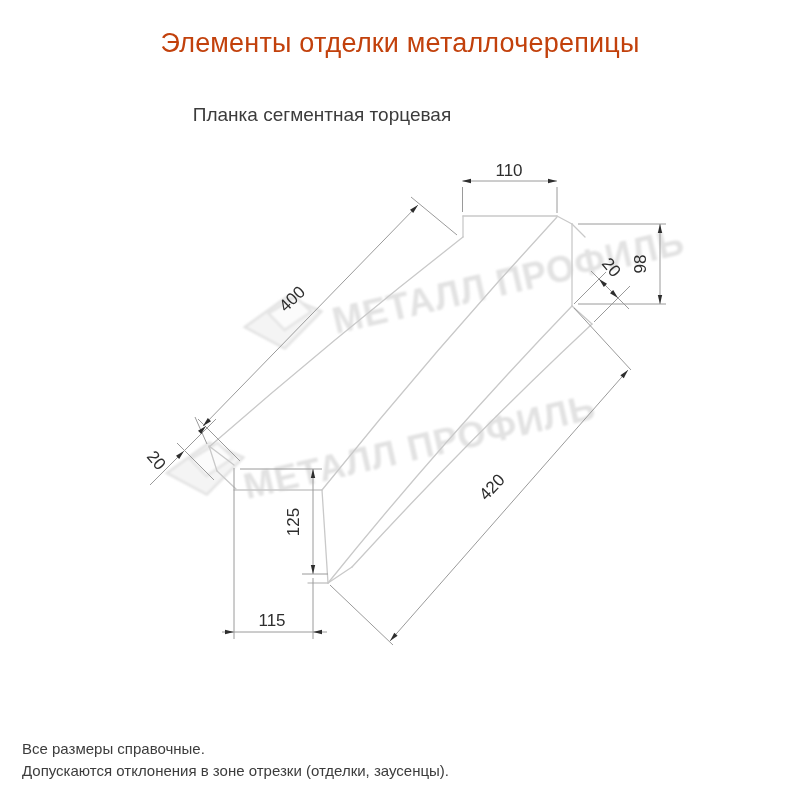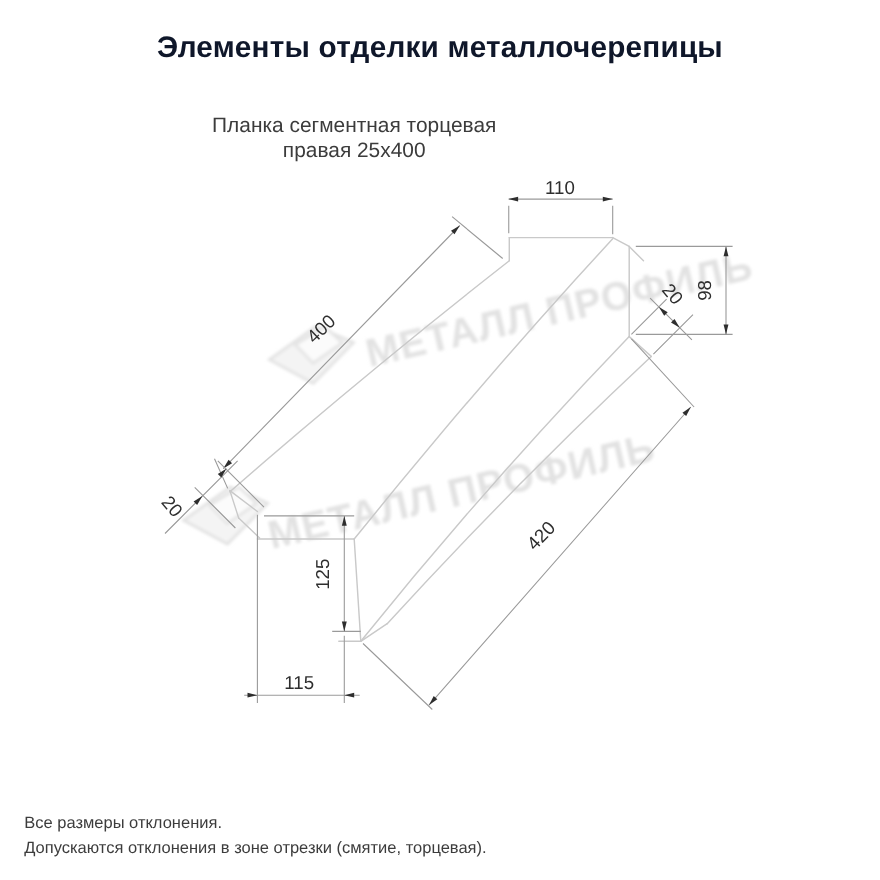--- a/index.html
+++ b/index.html
@@ -2,21 +2,21 @@
 <html><head>
 <meta charset="utf-8">
 <style>
   html,body{margin:0;padding:0;}
   body{
     width:800px;height:800px;background:#ffffff;position:relative;
     font-family:"Liberation Sans", sans-serif;overflow:hidden;
   }
   .page-title{
     position:absolute;top:28px;left:0;width:800px;text-align:center;
-    font-size:27px;font-weight:bold;color:#0f172a;letter-spacing:0.2px;
+    font-size:27px;font-weight:normal;color:#c2410c;letter-spacing:0.2px;
   }
   .subtitle{
     position:absolute;top:104px;left:0;width:644px;text-align:center;
     font-size:19px;line-height:22.5px;color:#3c3c3c;
   }
   .notes{
     position:absolute;left:22px;top:738px;font-size:15px;line-height:22px;color:#3c3c3c;
   }
   svg{position:absolute;left:0;top:0;}
   svg text{font-family:"Liberation Sans", sans-serif;font-size:17px;fill:#2e2e2e;}
@@ -25,21 +25,20 @@
   .dim{stroke:#9a9a9a;stroke-width:1;fill:none;}
   .arr{fill:#2e2e2e;stroke:none;}
 </style>
 </head>
 <body>
 
 <div class="page-title">Элементы отделки металлочерепицы</div>
 
 <div class="subtitle">
   <div>Планка сегментная торцевая</div>
-  <div>правая 25x400</div>
 </div>
 
 <svg width="800" height="800" viewBox="0 0 800 800">
   <defs>
     <filter id="wmblur" x="-20%" y="-20%" width="140%" height="140%">
       <feGaussianBlur stdDeviation="1.3"></feGaussianBlur>
     </filter>
   </defs>
 
   <g filter="url(#wmblur)">
@@ -132,15 +131,15 @@
 
   <g>
     <path class="dim" d="M330,585 L393,645 M574,308 L631,370 M390,641 L628,370"></path>
     <path class="arr" d="M390,641 L397.6,635.7 L394.3,632.8 Z"></path>
     <path class="arr" d="M628,370 L623.8,378.2 L620.4,375.3 Z"></path>
     <text transform="translate(496,491) rotate(-46)" text-anchor="middle">420</text>
   </g>
 </svg>
 
 <div class="notes">
-  <div>Все размеры отклонения.</div>
-  <div>Допускаются отклонения в зоне отрезки (смятие, торцевая).</div>
+  <div>Все размеры справочные.</div>
+  <div>Допускаются отклонения в зоне отрезки (отделки, заусенцы).</div>
 </div>
 
 </body></html>

